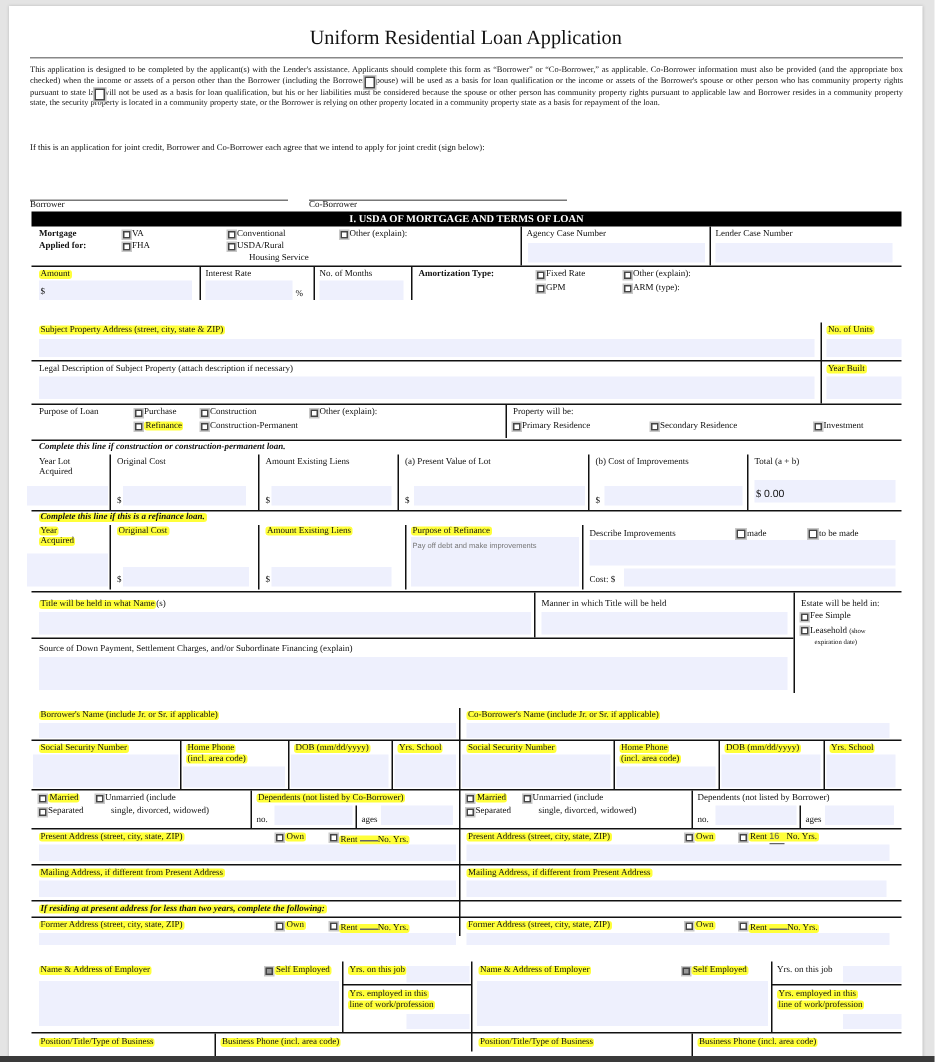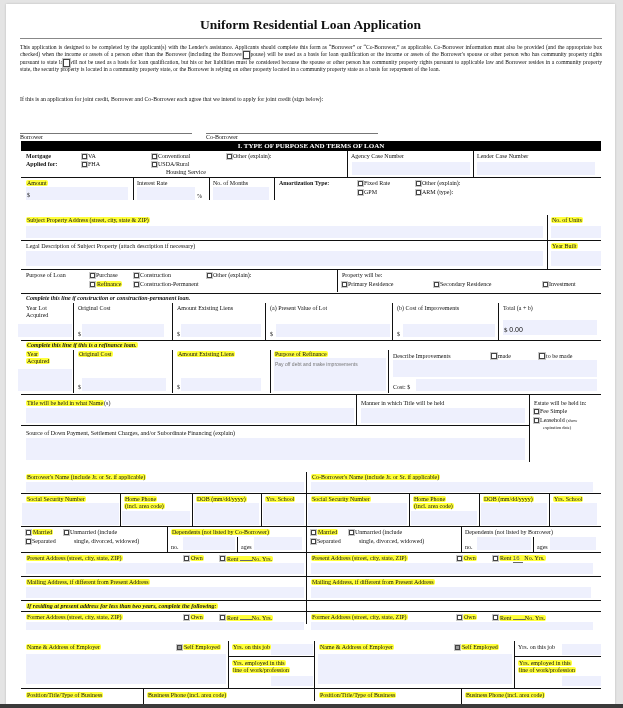--- a/index.html
+++ b/index.html
@@ -9,21 +9,21 @@
   .t{position:absolute;font-size:6px;line-height:7px;white-space:nowrap;}
   .b{font-weight:bold;}
   .i{font-style:italic;}
   .hl{background:#ffff3a;border-radius:2px;padding:0 1px;}
   .fld{position:absolute;background:#eef0fd;}
   .bar{position:absolute;background:#000;color:#fff;font-weight:bold;font-size:7px;line-height:10px;text-align:center;}
   .hr{position:absolute;height:1px;background:#111;}
   .vr{position:absolute;width:1px;background:#111;}
   .cb{position:absolute;width:5px;height:5px;border:1px solid #444;background:#fff;box-sizing:border-box;box-shadow:0 0 0 1px #c8c8c8;}
   .cbx{background:#999;}
-  .title{position:absolute;left:0;width:609px;top:13px;text-align:center;font-size:13.5px;font-weight:bold;}
+  .title{position:absolute;left:0;width:609px;top:13px;text-align:center;font-size:13.5px;font-weight:normal;}
   .intro{position:absolute;left:14px;top:40px;width:582px;font-size:5.6px;line-height:7.4px;text-align:justify;}
   .val{font-family:"Liberation Sans","DejaVu Sans",sans-serif;}
   .gray{color:#777;}
 </style>
 </head>
 <body>
 
 <div class="page">
 
   <div class="title">Uniform Residential Loan Application</div>
@@ -31,21 +31,21 @@
   <div class="intro">This application is designed to be completed by the applicant(s) with the Lender's assistance. Applicants should complete this form as “Borrower” or “Co-Borrower,” as applicable. Co-Borrower information must also be provided (and the appropriate box checked) when the income or assets of a person other than the Borrower (including the Borrower's spouse) will be used as a basis for loan qualification or the income or assets of the Borrower's spouse or other person who has community property rights pursuant to state law will not be used as a basis for loan qualification, but his or her liabilities must be considered because the spouse or other person has community property rights pursuant to applicable law and Borrower resides in a community property state, the security property is located in a community property state, or the Borrower is relying on other property located in a community property state as a basis for repayment of the loan.</div>
   <div class="cb" style="left:237px;top:47px;width:7px;height:8px;"></div>
   <div class="cb" style="left:57px;top:55px;width:7px;height:8px;"></div>
   <div class="t" style="left:14px;top:92px;font-size:5.8px;">If this is an application for joint credit, Borrower and Co-Borrower each agree that we intend to apply for joint credit (sign below):</div>
 
   <div class="hr" style="left:14px;top:129px;width:172px;background:#777;"></div>
   <div class="t" style="left:14px;top:130px;">Borrower</div>
   <div class="hr" style="left:200px;top:129px;width:172px;background:#777;"></div>
   <div class="t" style="left:200px;top:130px;">Co-Borrower</div>
 
-  <div class="bar" style="left:15px;top:137px;width:580px;">I. TYPE OF PURPOSE AND TERMS OF LOAN</div>
+  <div class="bar" style="left:15px;top:137px;width:580px;">I. USDA OF MORTGAGE AND TERMS OF LOAN</div>
   <div class="t b" style="left:20px;top:149px;">Mortgage</div>
   <div class="t b" style="left:20px;top:157px;">Applied for:</div>
   <div class="cb" style="left:76px;top:150px;"></div>
   <div class="t" style="left:82px;top:149px;">VA</div>
   <div class="cb" style="left:76px;top:158px;"></div>
   <div class="t" style="left:82px;top:157px;">FHA</div>
   <div class="cb" style="left:146px;top:150px;"></div>
   <div class="t" style="left:152px;top:149px;">Conventional</div>
   <div class="cb" style="left:146px;top:158px;"></div>
   <div class="t" style="left:152px;top:157px;">USDA/Rural</div>

